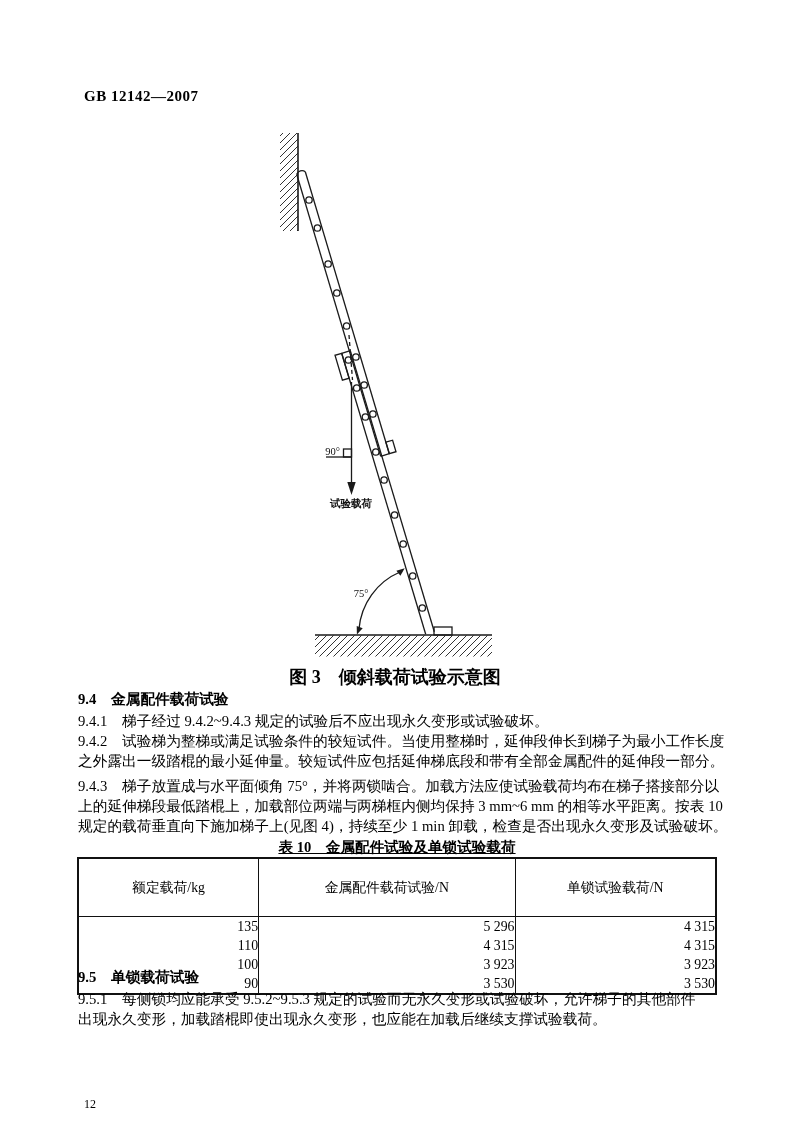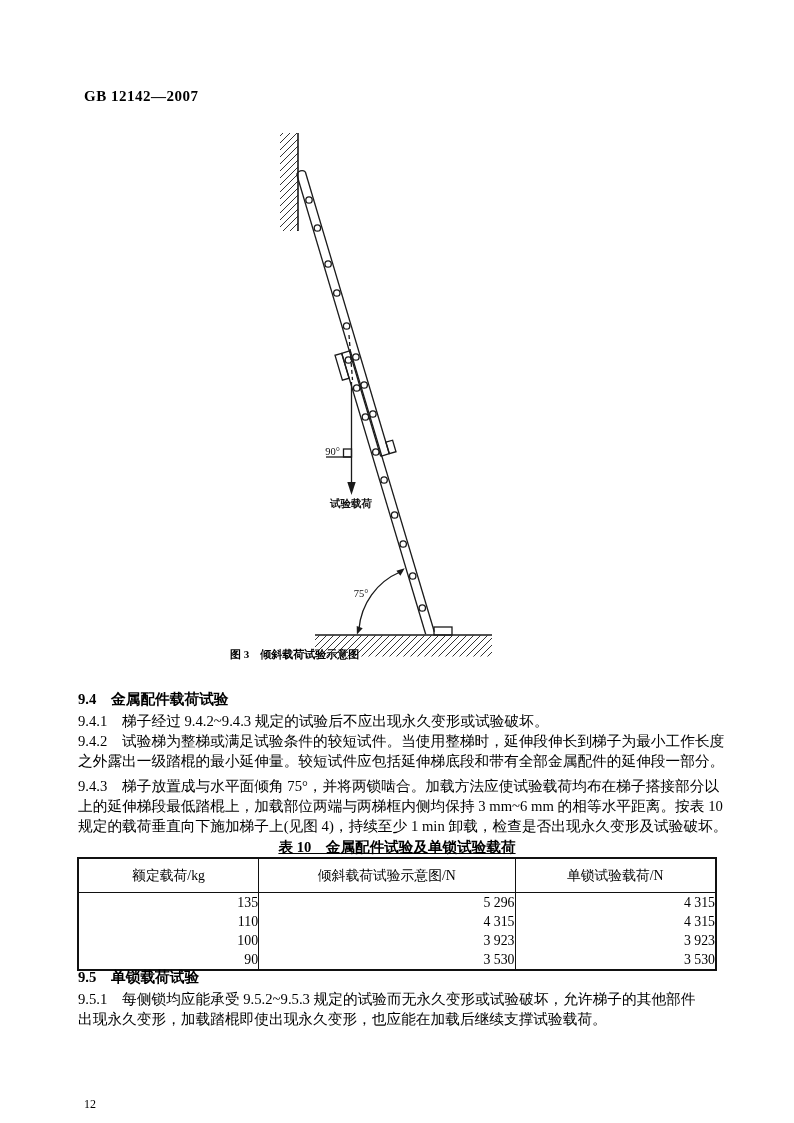--- a/index.html
+++ b/index.html
@@ -2,26 +2,26 @@
 <html><head>
 <meta charset="utf-8">
 <style>
   html,body{margin:0;padding:0;background:#e8e8e8;}
   .page{
     position:relative;width:794px;height:1123px;background:#ffffff;margin:0 auto;
     font-family:"Liberation Serif","DejaVu Serif",serif;color:#000000;overflow:hidden;
   }
   .doc-header{position:absolute;left:84px;top:88px;font-size:15px;font-weight:bold;letter-spacing:.5px;}
   .figure-svg{position:absolute;left:230px;top:130px;width:330px;height:530px;}
-  .fig-caption{position:absolute;left:230px;top:647px;width:330px;font-weight:bold;font-size:11px;white-space:nowrap;}
+  .fig-caption{position:absolute;left:230px;top:665px;width:330px;text-align:center;font-weight:bold;font-size:18px;white-space:nowrap;}
   .line{position:absolute;left:78px;width:644px;font-size:14.7px;line-height:20px;white-space:nowrap;}
   .b{font-weight:bold;}
   .tbl-title{position:absolute;left:77px;top:838px;width:640px;text-align:center;font-weight:bold;font-size:14.6px;text-decoration:underline;}
   table.t{position:absolute;left:77px;top:857px;width:640px;border-collapse:collapse;table-layout:fixed;font-size:13.8px;border:2px solid #111;}
-  .t th{border:1px solid #111;height:25px;font-weight:normal;text-align:center;padding:4px;}
+  .t th{border:1px solid #111;height:25px;font-weight:normal;text-align:center;padding:16px;}
   .t td{border-left:1px solid #111;border-right:1px solid #111;border-top:0;border-bottom:0;height:19px;text-align:right;padding:0;margin-left:37px;}
   .pageno{position:absolute;left:84px;top:1097px;font-size:12px;}
 </style>
 </head>
 <body>
 
 <div class="page">
 
   <div class="doc-header">GB 12142—2007</div>
 
@@ -115,21 +115,21 @@
 
   <table class="t">
     <colgroup>
         <col style="width:28.3%">
         <col style="width:40.2%">
         <col style="width:31.5%">
       </colgroup>
     <thead>
       <tr>
         <th>额定载荷/kg</th>
-        <th>倾斜载荷试验示意图/N</th>
+        <th>金属配件载荷试验/N</th>
         <th>单锁试验载荷/N</th>
       </tr>
     </thead>
     <tbody>
       <tr>
         <td>135</td>
         <td>5 296</td>
         <td>4 315</td>
       </tr>
       <tr>

